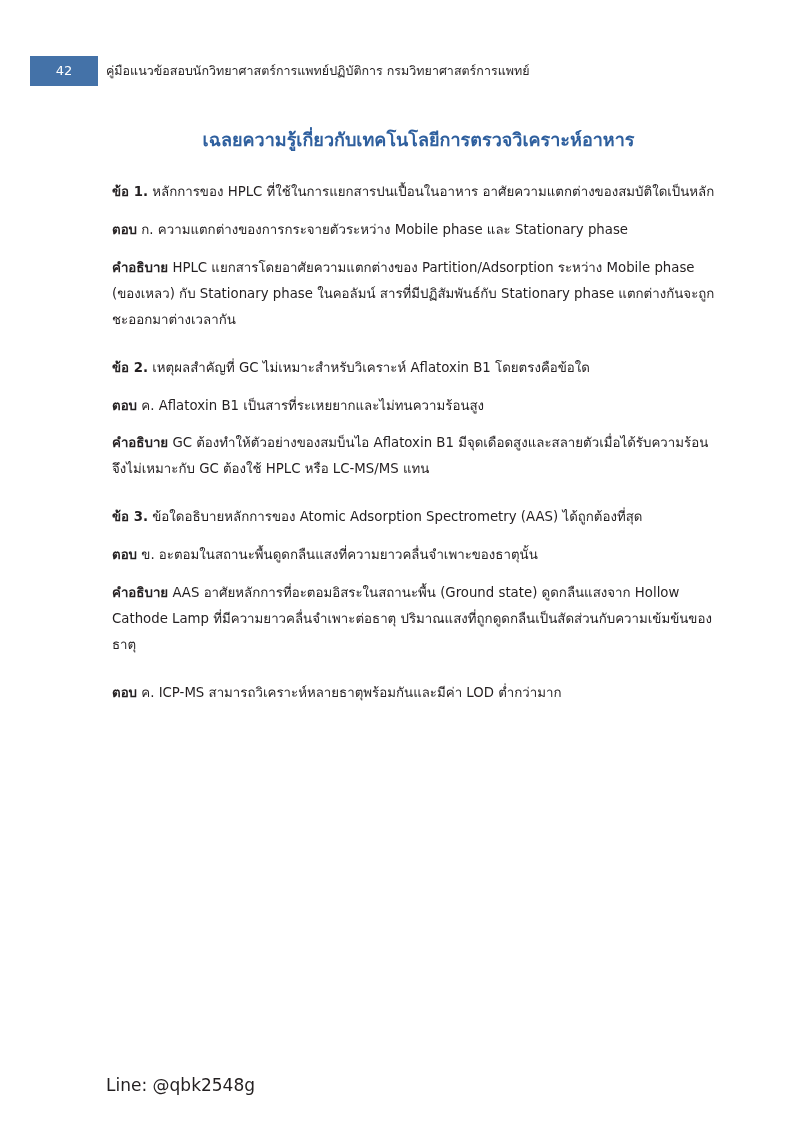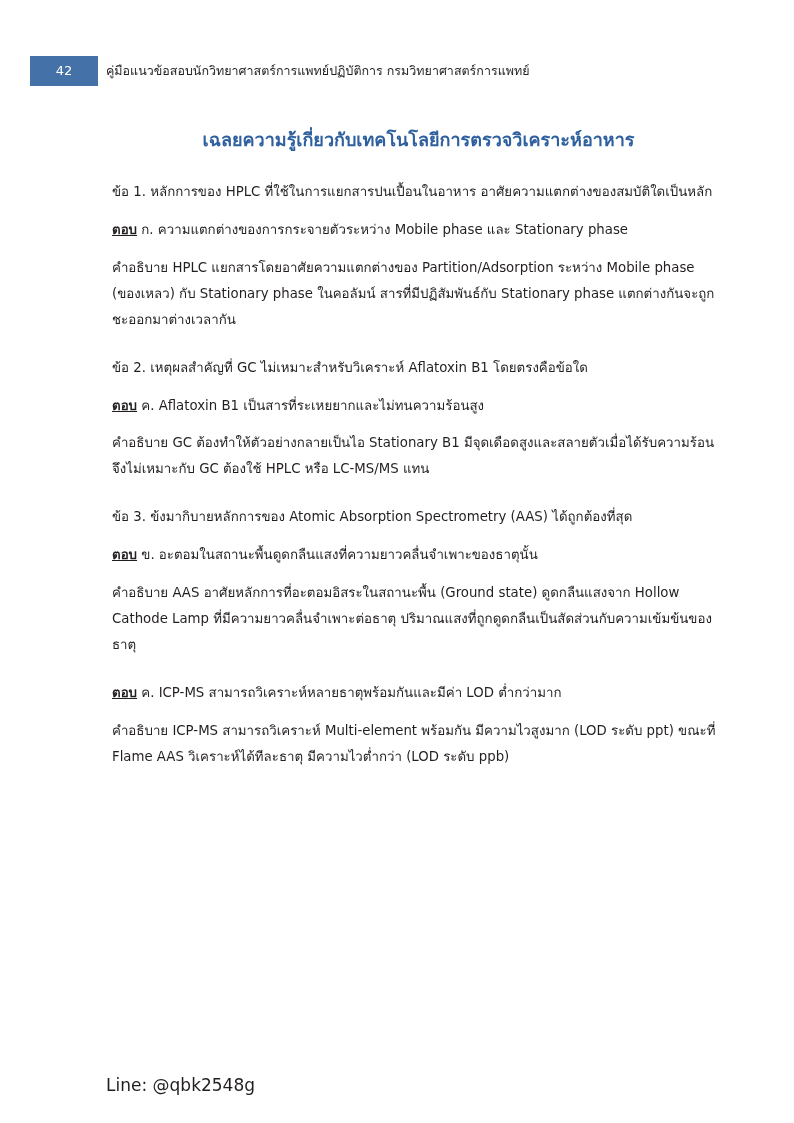--- a/index.html
+++ b/index.html
@@ -81,25 +81,24 @@
   p {
     margin: 0 0 12px 0;
     font-size: 13.3px;
     line-height: 1.95;
     color: #231f20;
   }
   p:last-child {
     margin-bottom: 0;
   }
   .lbl {
-    font-weight: normal;
+    font-weight: bold;
   }
   .lbl-u {
     font-weight: bold;
-    text-decoration: underline;
   }
 
   
   .footer {
     position: absolute;
     left: 106px;
     top: 1075px;
     font-size: 17px;
     color: #231f20;
   }
@@ -138,47 +137,43 @@
       <p>
         <span class="lbl">ข้อ 2.</span> 
         <span>เหตุผลสำคัญที่ GC ไม่เหมาะสำหรับวิเคราะห์ Aflatoxin B1 โดยตรงคือข้อใด</span>
       </p>
       <p>
         <span class="lbl-u">ตอบ</span> 
         <span>ค. Aflatoxin B1 เป็นสารที่ระเหยยากและไม่ทนความร้อนสูง</span>
       </p>
       <p>
         <span class="lbl">คำอธิบาย</span> 
-        <span>GC ต้องทำให้ตัวอย่างกลายเป็นไอ Stationary B1 มีจุดเดือดสูงและสลายตัวเมื่อได้รับความร้อน จึงไม่เหมาะกับ GC ต้องใช้ HPLC หรือ LC-MS/MS แทน</span>
+        <span>GC ต้องทำให้ตัวอย่างของสมบ็นไอ Aflatoxin B1 มีจุดเดือดสูงและสลายตัวเมื่อได้รับความร้อน จึงไม่เหมาะกับ GC ต้องใช้ HPLC หรือ LC-MS/MS แทน</span>
       </p>
     </div>
 
     <div class="qblock">
       <p>
         <span class="lbl">ข้อ 3.</span> 
-        <span>ข้งมากิบายหลักการของ Atomic Absorption Spectrometry (AAS) ได้ถูกต้องที่สุด</span>
+        <span>ข้อใดอธิบายหลักการของ Atomic Adsorption Spectrometry (AAS) ได้ถูกต้องที่สุด</span>
       </p>
       <p>
         <span class="lbl-u">ตอบ</span> 
         <span>ข. อะตอมในสถานะพื้นดูดกลืนแสงที่ความยาวคลื่นจำเพาะของธาตุนั้น</span>
       </p>
       <p>
         <span class="lbl">คำอธิบาย</span> 
         <span>AAS อาศัยหลักการที่อะตอมอิสระในสถานะพื้น (Ground state) ดูดกลืนแสงจาก Hollow Cathode Lamp ที่มีความยาวคลื่นจำเพาะต่อธาตุ ปริมาณแสงที่ถูกดูดกลืนเป็นสัดส่วนกับความเข้มข้นของธาตุ</span>
       </p>
     </div>
 
     <div class="qblock">
       <p>
         <span class="lbl-u">ตอบ</span> 
         <span>ค. ICP-MS สามารถวิเคราะห์หลายธาตุพร้อมกันและมีค่า LOD ต่ำกว่ามาก</span>
       </p>
-      <p>
-        <span class="lbl">คำอธิบาย</span> 
-        <span>ICP-MS สามารถวิเคราะห์ Multi-element พร้อมกัน มีความไวสูงมาก (LOD ระดับ ppt) ขณะที่ Flame AAS วิเคราะห์ได้ทีละธาตุ มีความไวต่ำกว่า (LOD ระดับ ppb)</span>
-      </p>
     </div>
 
   </div>
 
   <div class="footer">Line: @qbk2548g</div>
 
 </div>
 
 </body></html>

